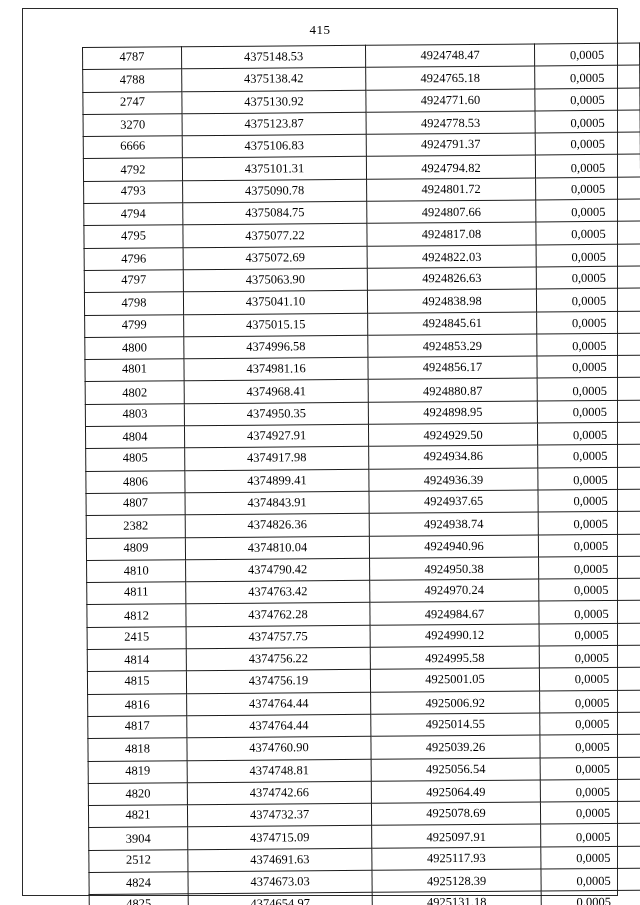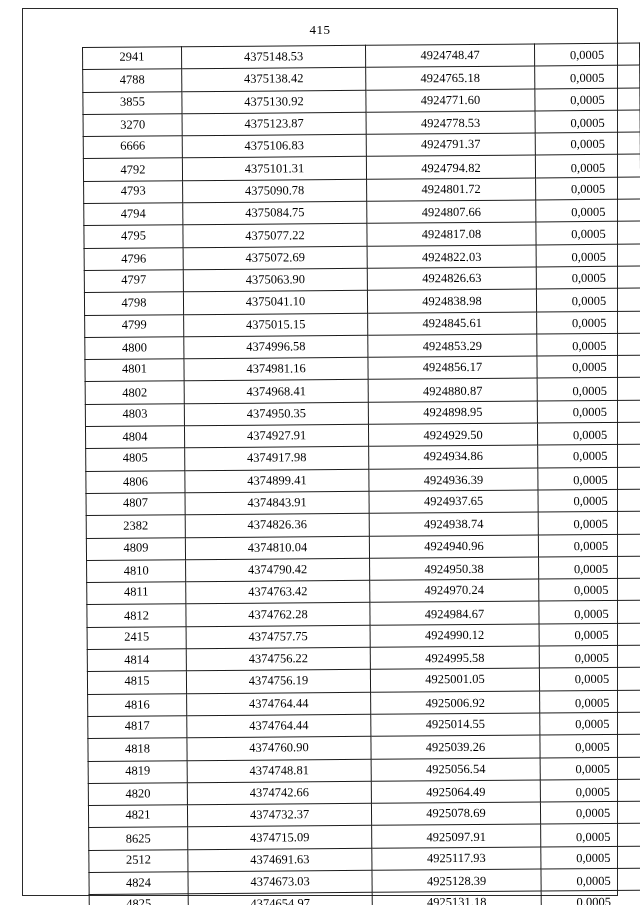--- a/index.html
+++ b/index.html
@@ -93,21 +93,21 @@
 <div class="page">
   <div class="page-frame"></div>
 
   <div class="page-number">415</div>
 
   <div class="table-wrap">
     <table class="data">
       <tbody>
           <tr>
             <td class="c-idx">
-              <span class="v">2941</span>
+              <span class="v">4787</span>
             </td>
             <td class="c-a">
               <span class="v">4375148.53</span>
             </td>
             <td class="c-b">
               <span class="v">4924748.47</span>
             </td>
             <td class="c-c">
               <span class="v">0,0005</span>
             </td>
@@ -121,21 +121,21 @@
             </td>
             <td class="c-b">
               <span class="v">4924765.18</span>
             </td>
             <td class="c-c">
               <span class="v">0,0005</span>
             </td>
           </tr>
           <tr>
             <td class="c-idx">
-              <span class="v">3855</span>
+              <span class="v">2747</span>
             </td>
             <td class="c-a">
               <span class="v">4375130.92</span>
             </td>
             <td class="c-b">
               <span class="v">4924771.60</span>
             </td>
             <td class="c-c">
               <span class="v">0,0005</span>
             </td>
@@ -583,21 +583,21 @@
             </td>
             <td class="c-b">
               <span class="v">4925078.69</span>
             </td>
             <td class="c-c">
               <span class="v">0,0005</span>
             </td>
           </tr>
           <tr>
             <td class="c-idx">
-              <span class="v">8625</span>
+              <span class="v">3904</span>
             </td>
             <td class="c-a">
               <span class="v">4374715.09</span>
             </td>
             <td class="c-b">
               <span class="v">4925097.91</span>
             </td>
             <td class="c-c">
               <span class="v">0,0005</span>
             </td>

